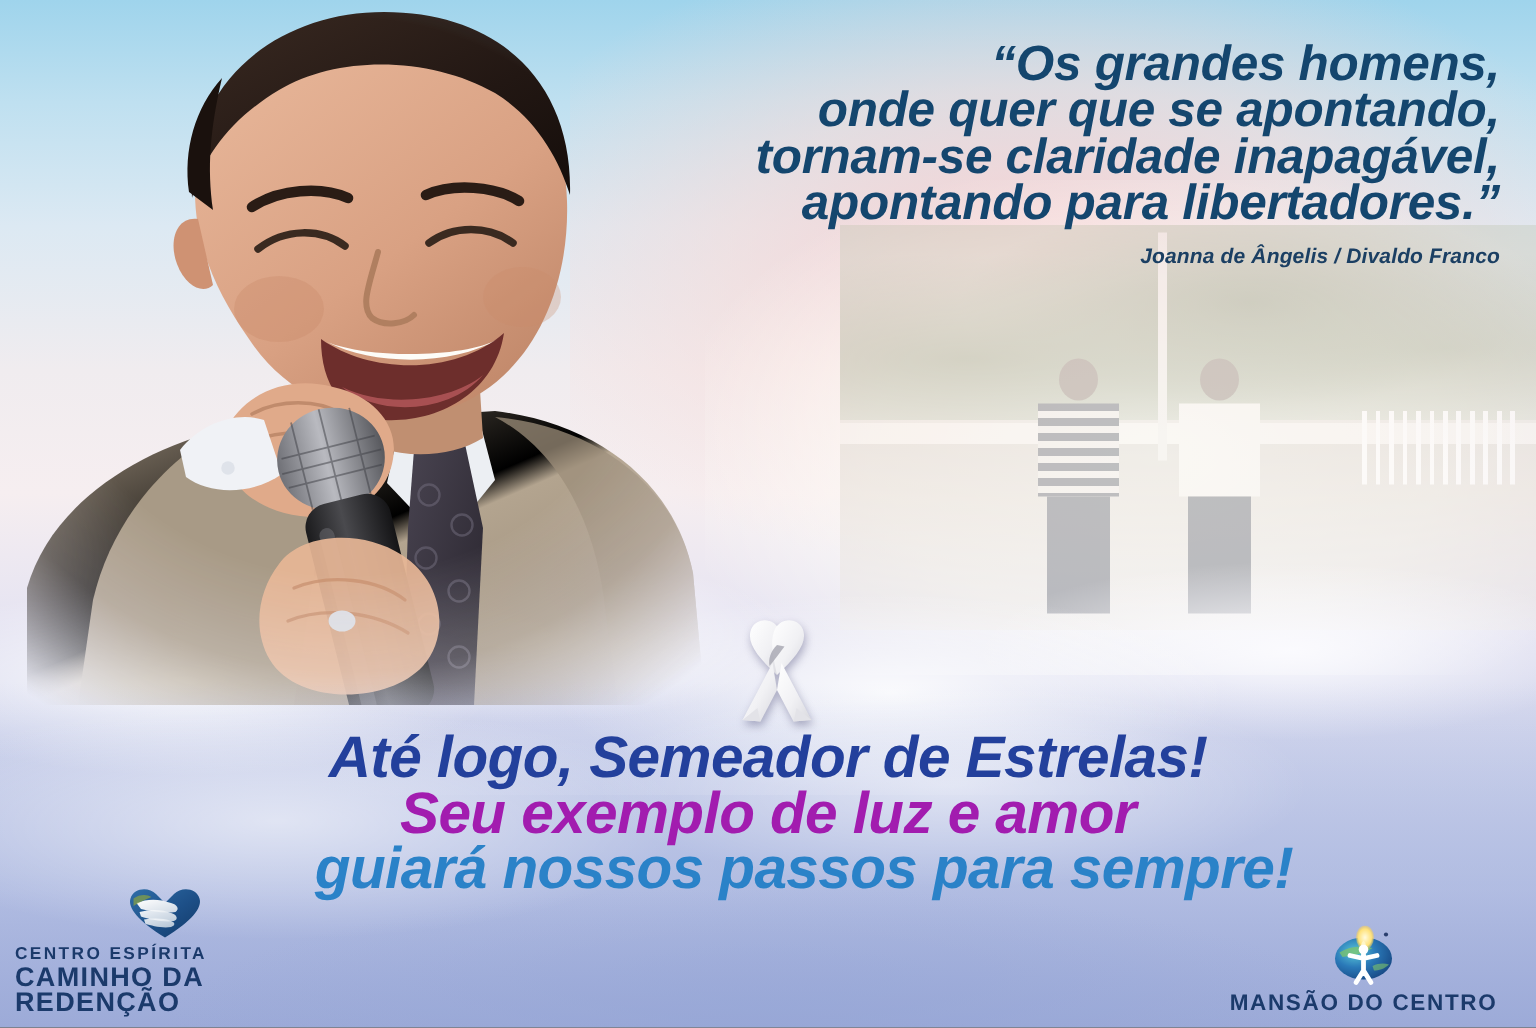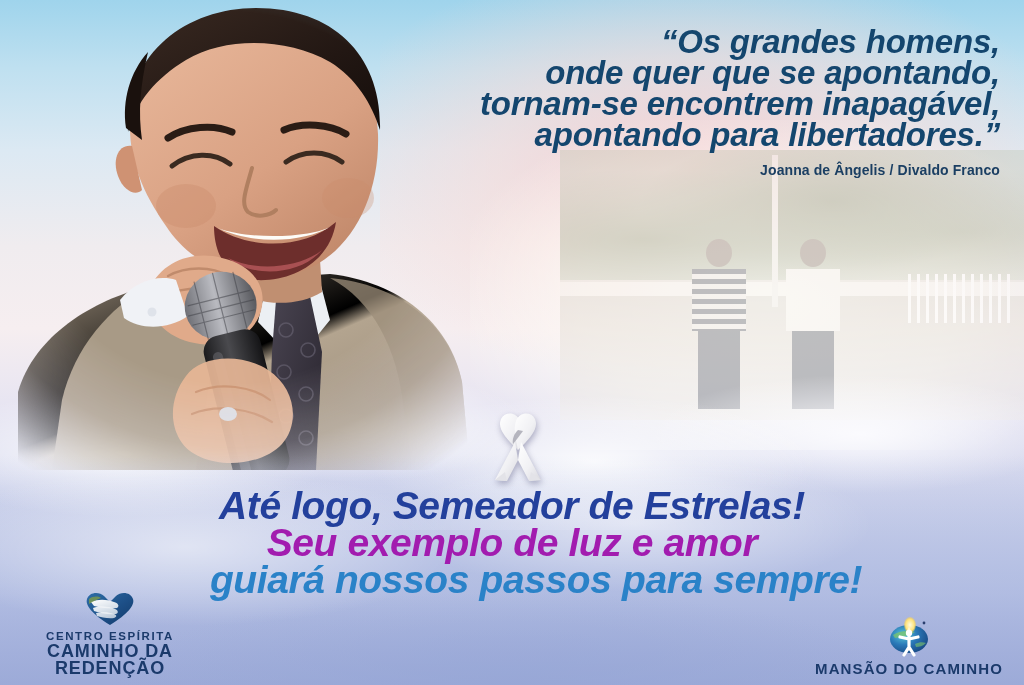--- a/index.html
+++ b/index.html
@@ -116,20 +116,21 @@
     font-style:italic;
     font-weight:bold;
     font-size:33px;
     line-height:31px;
     color:#14466e;
     letter-spacing:-.2px;
     white-space:nowrap;
   }
   .quote-attrib{
     margin-top:12px;
+    font-style:italic;
     font-weight:bold;
     font-size:14px;
     color:#1b3f63;
     letter-spacing:.1px;
   }
 
   
   .ribbon{
     position:absolute; left:487px; top:408px; width:62px; height:78px;
   }
@@ -158,21 +159,21 @@
     position:absolute; bottom:8px;
     display:flex; flex-direction:column; align-items:center;
   }
   .logo-left{ left:10px; width:200px; }
   .logo-right{ right:10px; width:210px; }
 
   .logo-mark{ width:52px; height:36px; margin-bottom:3px; }
   .logo-mark.mansao{ width:44px; height:40px; }
   .logo-mark svg{ display:block; width:100%; height:100%; }
 
-  .logo-text{ text-align:center; color:#1b3a6b; }
+  .logo-text{ color:#1b3a6b; }
   .logo-text .l1{
     font-size:11.5px; font-weight:bold; letter-spacing:1.6px; line-height:14px;
   }
   .logo-text .l2{
     font-size:18px; font-weight:bold; letter-spacing:.9px; line-height:17px;
   }
   .logo-right .logo-text .l2{ font-size:15px; letter-spacing:1.1px; }
 </style>
 </head>
 <body>
@@ -311,21 +312,21 @@
       </g>
       <ellipse cx="228" cy="414" rx="9" ry="7" fill="#dcdde2"></ellipse>
     </svg>
   </div>
 
   <div class="cloud-lower"></div>
 
   <div class="quote-block">
     <div class="quote-line">“Os grandes homens,</div>
     <div class="quote-line">onde quer que se apontando,</div>
-    <div class="quote-line">tornam-se encontrem inapagável,</div>
+    <div class="quote-line">tornam-se claridade inapagável,</div>
     <div class="quote-line">apontando para libertadores.”</div>
     <div class="quote-attrib">Joanna de Ângelis / Divaldo Franco</div>
   </div>
 
   <div class="ribbon">
     <svg viewBox="0 0 62 78" xmlns="http://www.w3.org/2000/svg" aria-label="ribbon">
       <defs>
         <linearGradient id="rb" x1="0" y1="0" x2="1" y2="1">
           <stop offset="0%" stop-color="#ffffff"></stop>
           <stop offset="55%" stop-color="#f1f1f4"></stop>
@@ -394,17 +395,17 @@
         <path d="M6 18 C 12 14 20 13 28 15 C 24 18 16 20 8 21 Z" fill="#7ec46a" opacity=".75"></path>
         <path d="M28 27 C 32 25 36 25 39 26 C 36 29 32 30 29 30 Z" fill="#7ec46a" opacity=".6"></path>
         <ellipse cx="23" cy="8" rx="6" ry="8" fill="url(#flm)"></ellipse>
         <path d="M22 10 C 24 12 24 14 22 16 C 20 14 20 12 22 10 Z" fill="#fff6c8"></path>
         <circle cx="22" cy="16" r="3.2" fill="#ffffff"></circle>
         <path d="M22 19 L 22 32 M 22 22 L 13 20 M 22 22 L 31 20 M 22 30 L 17 38 M 22 30 L 27 38" stroke="#ffffff" stroke-width="3.2" stroke-linecap="round" fill="none"></path>
         <circle cx="37" cy="6" r="1.4" fill="#2a3f6e"></circle>
       </svg>
     </div>
     <div class="logo-text">
-      <div class="l2">MANSÃO DO CAMINHO</div>
+      <div class="l2">MANSÃO DO CENTRO</div>
     </div>
   </div>
 
 </div>
 
 </body></html>

